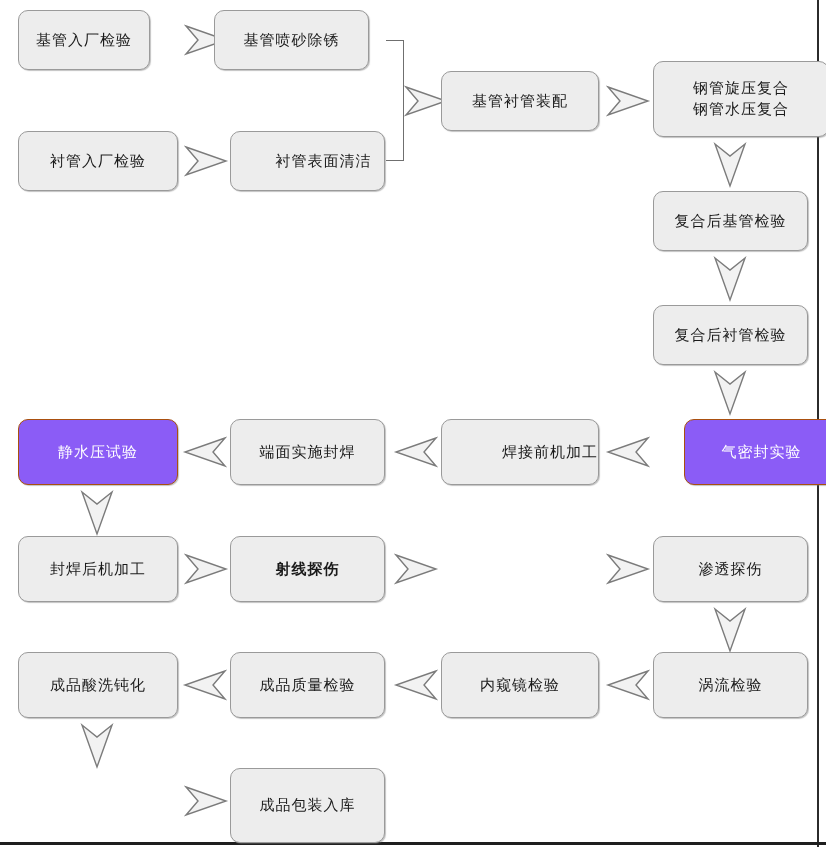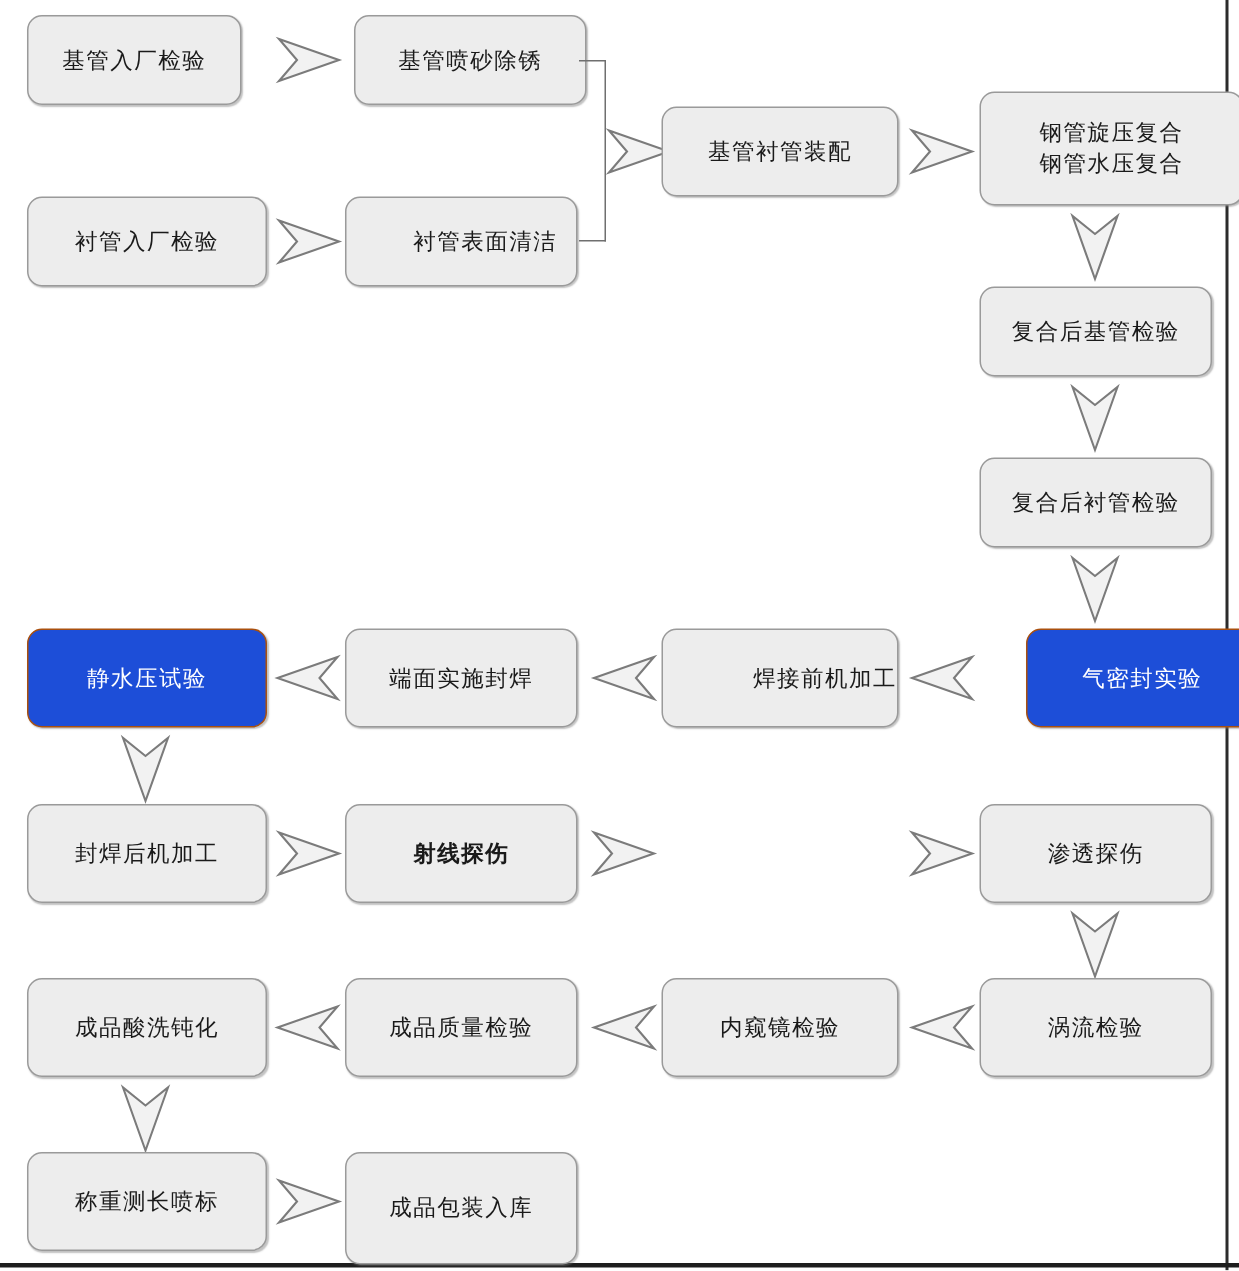--- a/index.html
+++ b/index.html
@@ -48,21 +48,21 @@
     line-height: 21px;
     letter-spacing: 1px;
     display: flex;
     align-items: center;
     justify-content: center;
     text-align: center;
     box-shadow: 1px 1px 1px rgba(120,120,120,0.45);
     white-space: pre-line;
   }
   .node.accent {
-    background: #1d4ed8;
+    background: #8b5cf6;
     border-color: #a9500f;
     color: #ffffff;
   }
   .node .node-label {
     display: block;
     width: 100%;
     white-space: pre-line;
   }
 
   
@@ -88,31 +88,31 @@
   }
 </style>
 </head>
 <body>
 
 <div id="canvas">
 
   <div class="page-edge-right"></div>
   <div class="page-edge-bottom"></div>
 
-  <div class="node" style="left:18px;  top:10px;  width:143px; height:60px;">
+  <div class="node" style="left:18px;  top:10px;  width:132px; height:60px;">
     <span class="node-label">基管入厂检验</span>
   </div>
 
   <div class="arrow" style="left:184px; top:24px;">
     <svg width="44" height="32" viewBox="0 0 44 32">
         <polygon points="2,2 42,16 2,30 14,16"></polygon>
       </svg>
   </div>
 
-  <div class="node" style="left:236px; top:10px; width:155px; height:60px;">
+  <div class="node" style="left:214px; top:10px; width:155px; height:60px;">
     <span class="node-label">基管喷砂除锈</span>
   </div>
 
   <div class="node" style="left:18px;  top:131px; width:160px; height:60px;">
     <span class="node-label">衬管入厂检验</span>
   </div>
 
   <div class="arrow" style="left:184px; top:145px;">
     <svg width="44" height="32" viewBox="0 0 44 32">
         <polygon points="2,2 42,16 2,30 14,16"></polygon>
@@ -282,23 +282,20 @@
   <div class="node" style="left:18px;  top:652px; width:160px; height:66px;">
     <span class="node-label">成品酸洗钝化</span>
   </div>
 
   <div class="arrow" style="left:80px; top:723px;">
     <svg width="34" height="46" viewBox="0 0 34 46">
         <polygon points="2,2 17,44 32,2 17,14"></polygon>
       </svg>
   </div>
 
-  <div class="node" style="left:18px;  top:768px; width:160px; height:66px;">
-    <span class="node-label">称重测长喷标</span>
-  </div>
 
   <div class="arrow" style="left:184px; top:785px;">
     <svg width="44" height="32" viewBox="0 0 44 32">
         <polygon points="2,2 42,16 2,30 14,16"></polygon>
       </svg>
   </div>
 
   <div class="node" style="left:230px; top:768px; width:155px; height:75px;">
     <span class="node-label">成品包装入库</span>
   </div>

